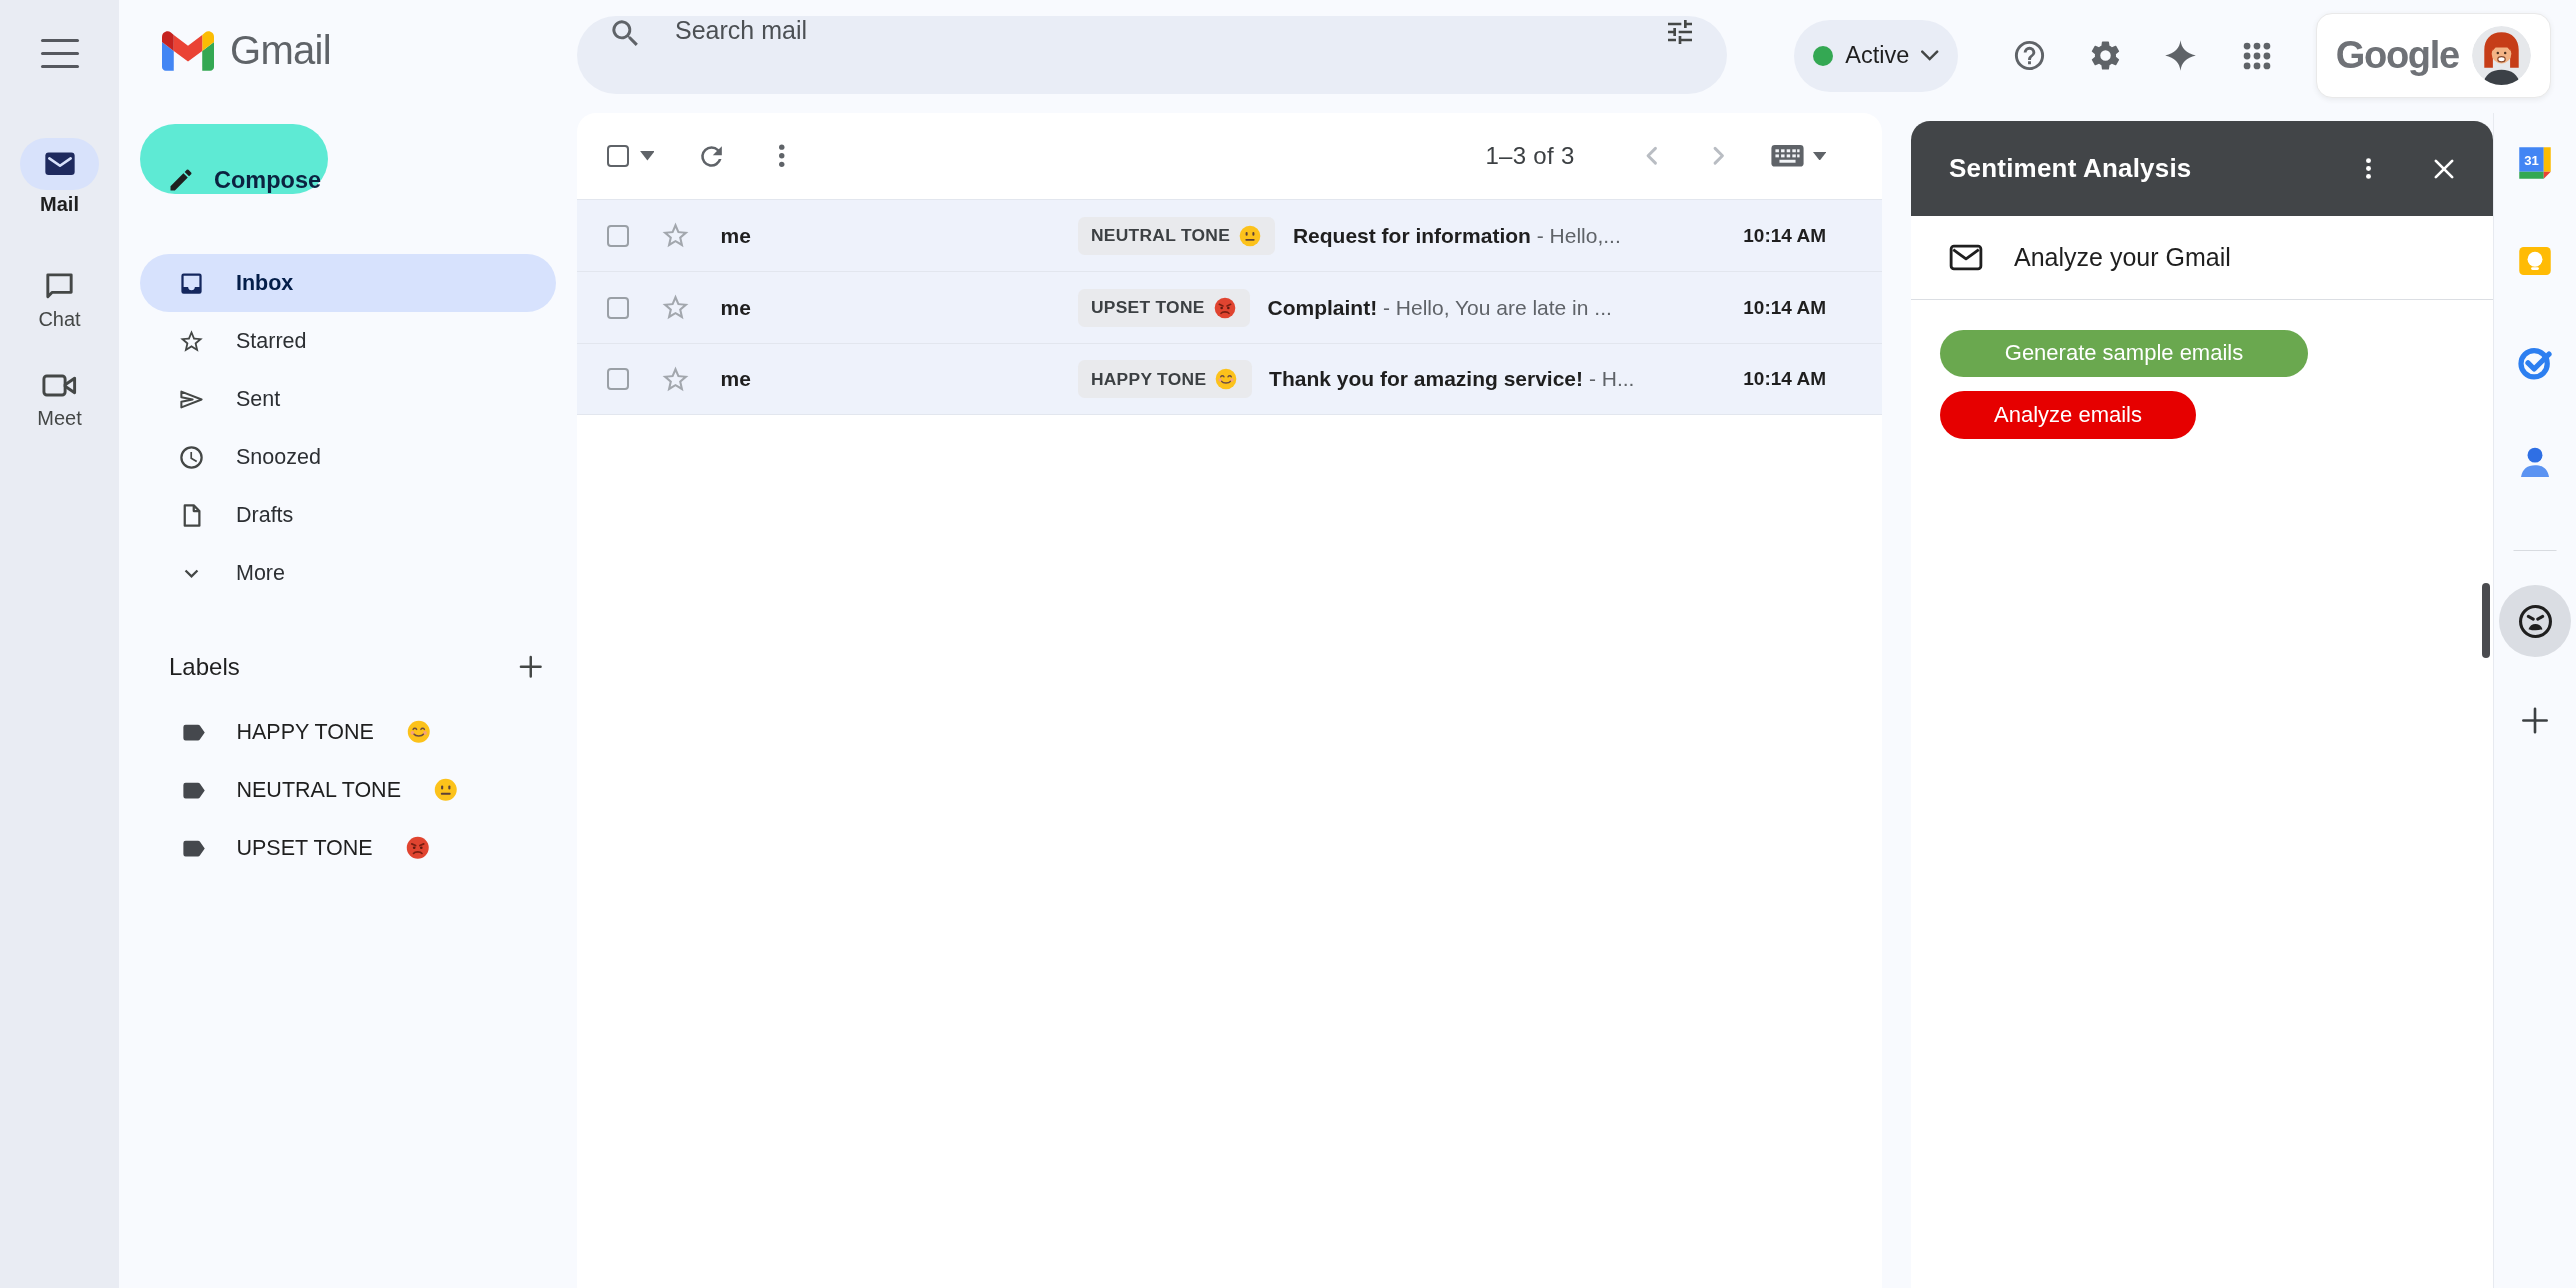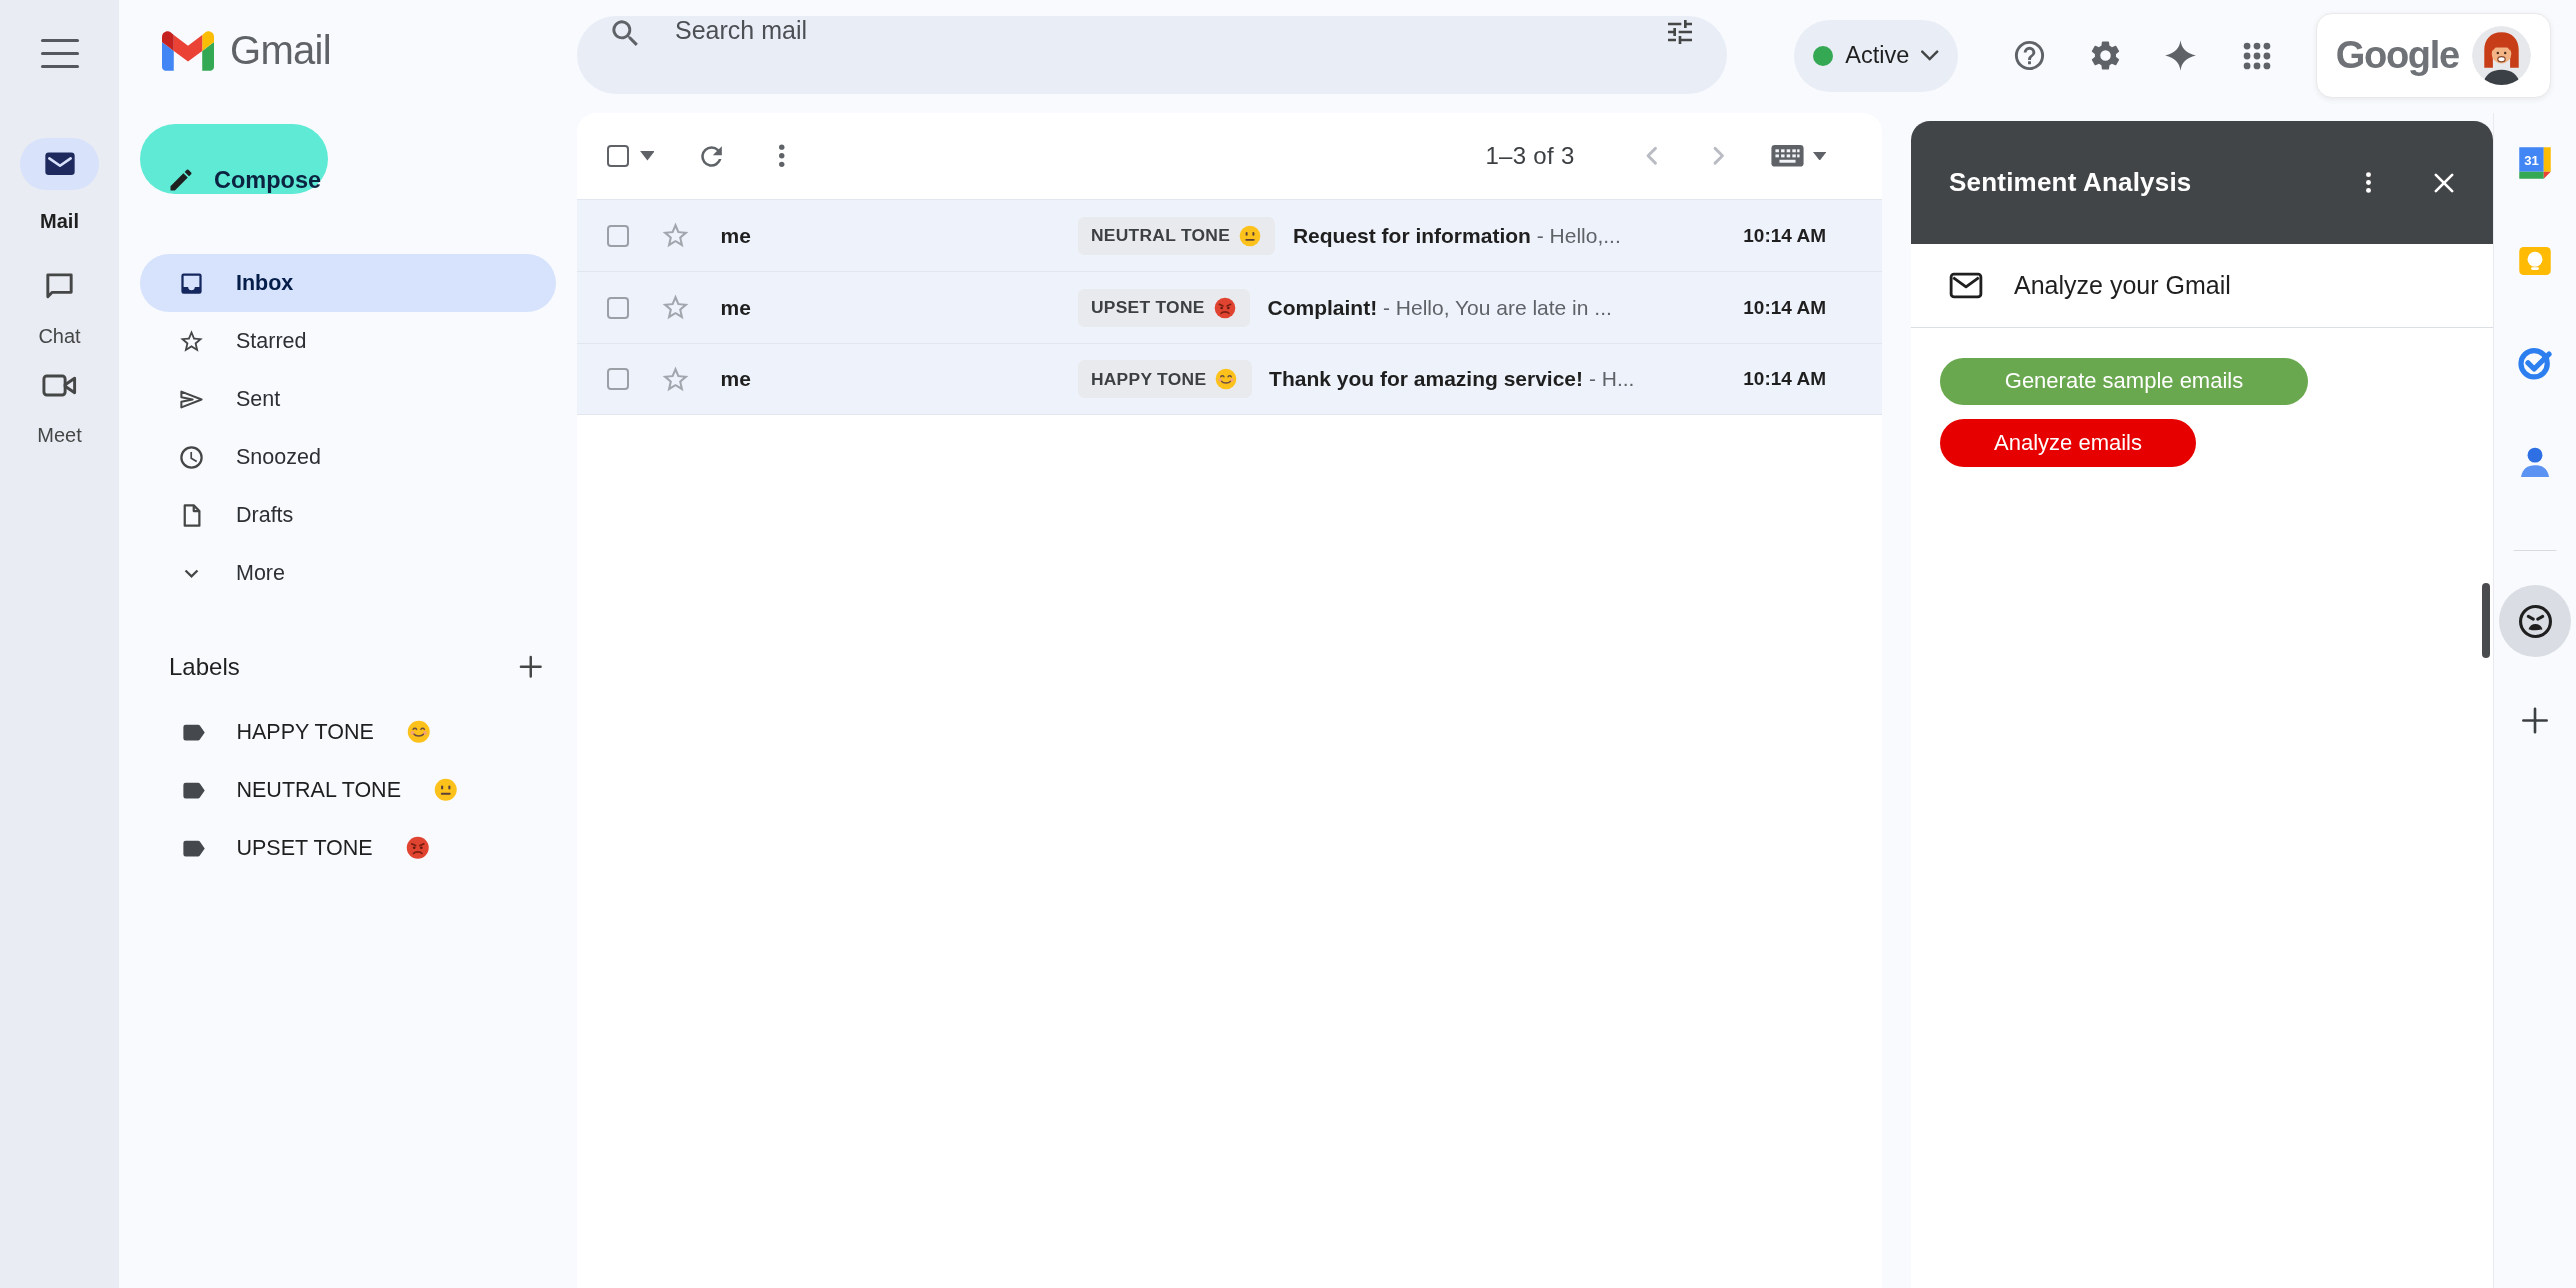--- a/index.html
+++ b/index.html
@@ -7,21 +7,21 @@
   body{font-family:"Liberation Sans","DejaVu Sans",sans-serif;background:#f8fafe;overflow:hidden;position:relative}
   svg{display:block}
 
   
   .left-rail{position:absolute;left:0;top:0;width:119px;height:100%;background:#e9ecf3}
   .hamburger{position:absolute;left:41px;top:39px;width:38px;height:29.5px;display:flex;flex-direction:column;justify-content:space-between;cursor:pointer;background:none;border:none}
   .hamburger span{display:block;height:3.4px;border-radius:2px;background:#55585e}
   .rail-item{position:absolute;left:0;width:119px;text-align:center;cursor:pointer}
   .rail-pill{margin:0 auto;width:79px;height:52px;border-radius:27px;display:flex;align-items:center;justify-content:center}
   .rail-pill.on{background:#d8e2fb}
-  .rail-label{margin-top:20px;font-size:20px;color:#444746}
+  .rail-label{margin-top:3px;font-size:20px;color:#444746}
   .rail-label.on{font-weight:700;color:#1f1f1f}
   .rail-ico{margin:0 auto;width:79px;height:38px;display:flex;align-items:center;justify-content:center}
 
   
   .gmail-logo{position:absolute;left:162px;top:28px;display:flex;align-items:center;gap:16px}
   .gmail-word{font-size:40px;color:#5f6368;letter-spacing:-0.7px}
   .search{position:absolute;left:577px;top:16px;width:1150px;height:78px;background:#e9edf6;border-radius:39px;display:flex;align-items:flex-start;padding:0 31px;gap:32px}
   .search input{flex:1;border:none;background:transparent;outline:none;font-size:25px;color:#1f1f1f;font-family:inherit}
   .search input::placeholder{color:#4c5054}
   .round-btn{background:none;border:none;cursor:pointer;display:flex;align-items:center;justify-content:center}
@@ -59,21 +59,21 @@
   .row-cb{width:22px;height:22px;border:2px solid #9aa0a6;border-radius:4px;background:transparent;cursor:pointer;flex:none}
   .row-star{margin-left:31px;flex:none;cursor:pointer;background:none;border:none}
   .sender{margin-left:29.5px;width:357px;font-size:21px;font-weight:600;color:#1f1f1f;flex:none}
   .chip{display:inline-flex;align-items:center;gap:8px;background:#e9eaed;border-radius:6.7px;height:38px;padding:0 13.4px;font-size:17.4px;font-weight:700;color:#3c4043;letter-spacing:0.3px;flex:none;cursor:pointer}
   .subj{margin-left:17.4px;flex:1;min-width:0;white-space:nowrap;overflow:hidden;font-size:21px;color:#5f6368}
   .subj b{color:#1f1f1f;font-weight:700}
   .time{margin-left:16px;font-size:19px;font-weight:700;color:#1f1f1f;white-space:nowrap;flex:none}
 
   
   .panel{position:absolute;left:1911px;top:121px;width:582px;height:1167px;background:#fff;border-radius:19px 19px 0 0}
-  .panel-head{height:123px;background:#424548;border-radius:19px 19px 0 0;display:flex;align-items:center;padding:0 35px 0 38px}
+  .panel-head{height:95px;background:#424548;border-radius:19px 19px 0 0;display:flex;align-items:center;padding:0 35px 0 38px}
   .panel-title{font-size:26px;font-weight:700;color:#fff;flex:1;letter-spacing:0.2px}
   .ph-btn{background:none;border:none;cursor:pointer}
   .ph-dots{margin-right:48px}
   .panel-home{height:84px;display:flex;align-items:center;padding-left:38px;gap:31px;border-bottom:1.3px solid #dbdee3}
   .panel-home-txt{font-size:25px;color:#1f1f1f;font-weight:500}
   .panel-actions{padding:29.5px 0 0 29px}
   .btn{border:none;cursor:pointer;color:#fff;font-size:22px;font-family:inherit;display:flex;align-items:center;justify-content:center}
   .btn-green{width:368px;height:47px;border-radius:23.5px;background:#6aa84f}
   .btn-red{margin-top:14.8px;width:256px;height:48px;border-radius:24px;background:#e60000}
   .panel-scroll{position:absolute;left:2482px;top:583px;width:8px;height:75px;border-radius:4px;background:#4a4b4f;cursor:pointer}

